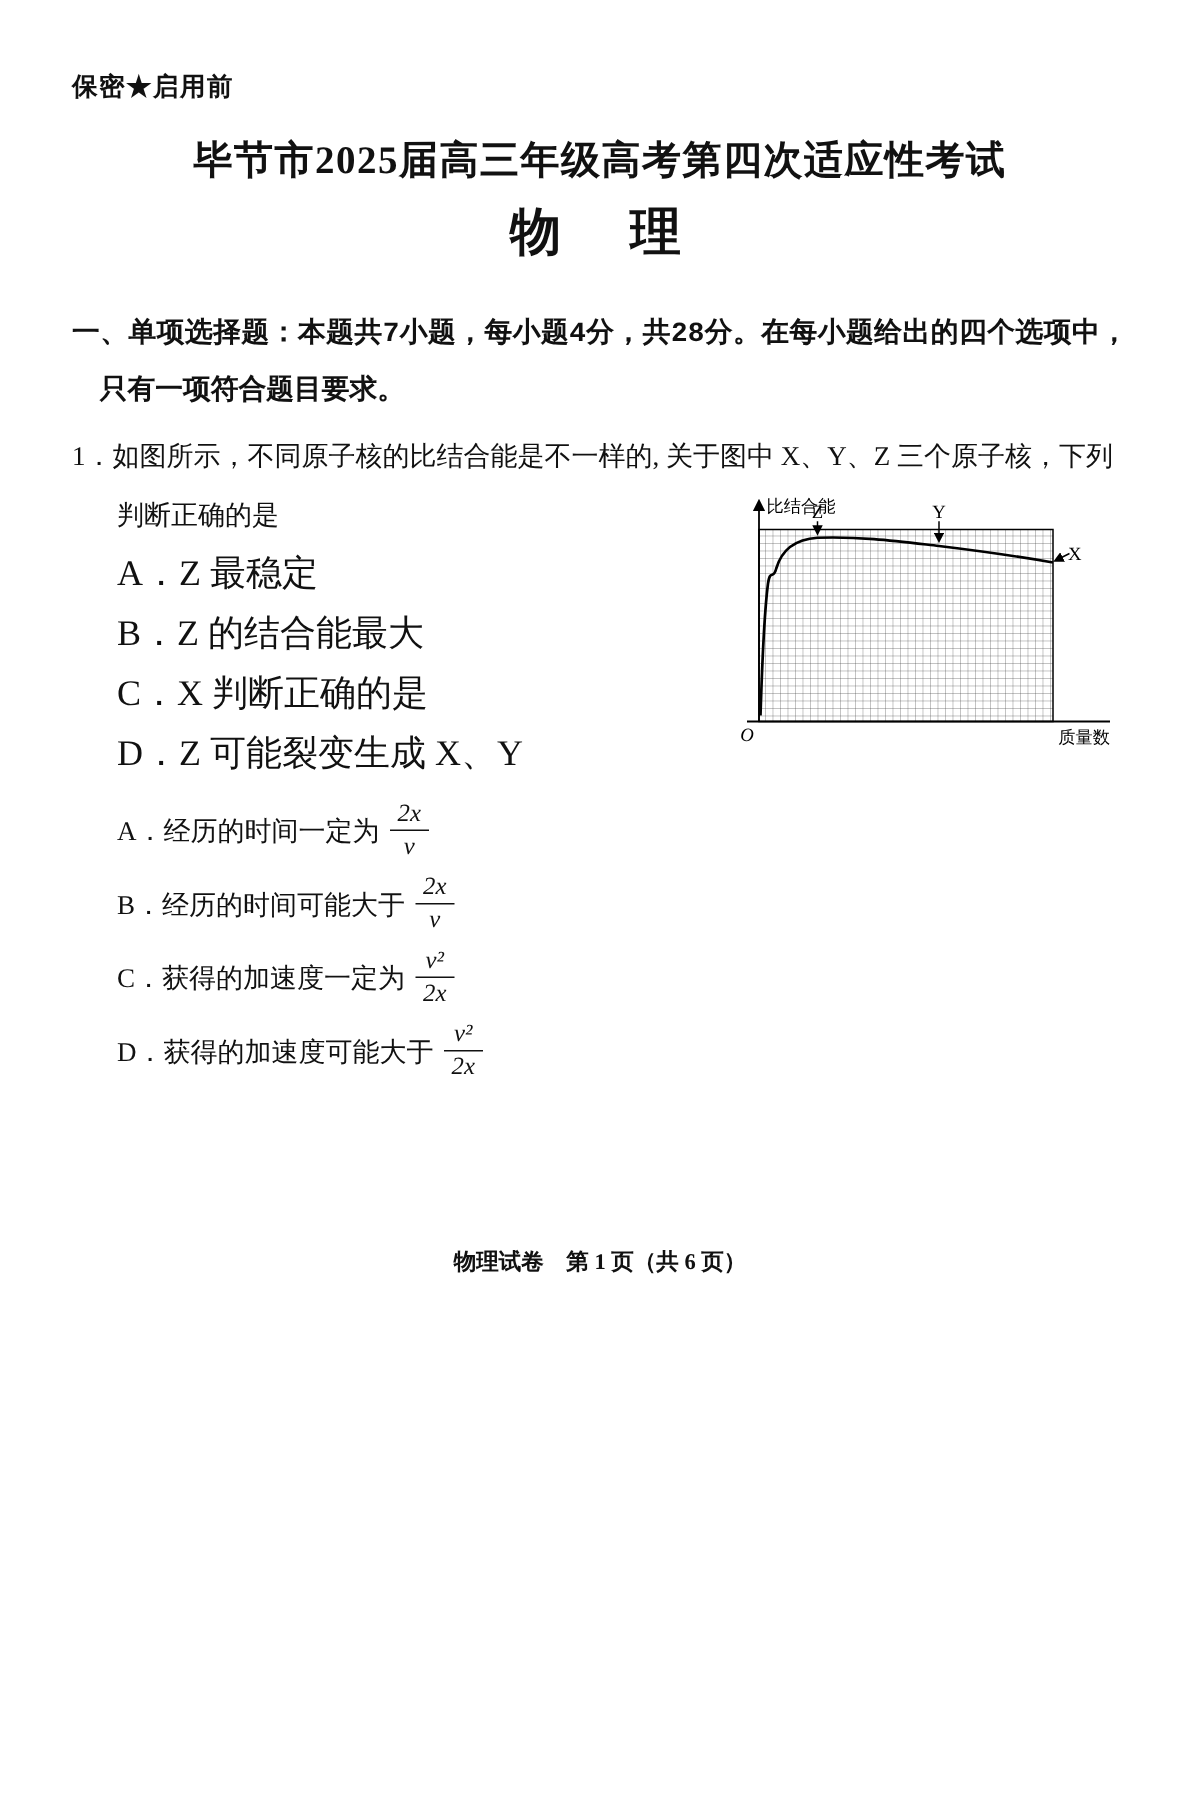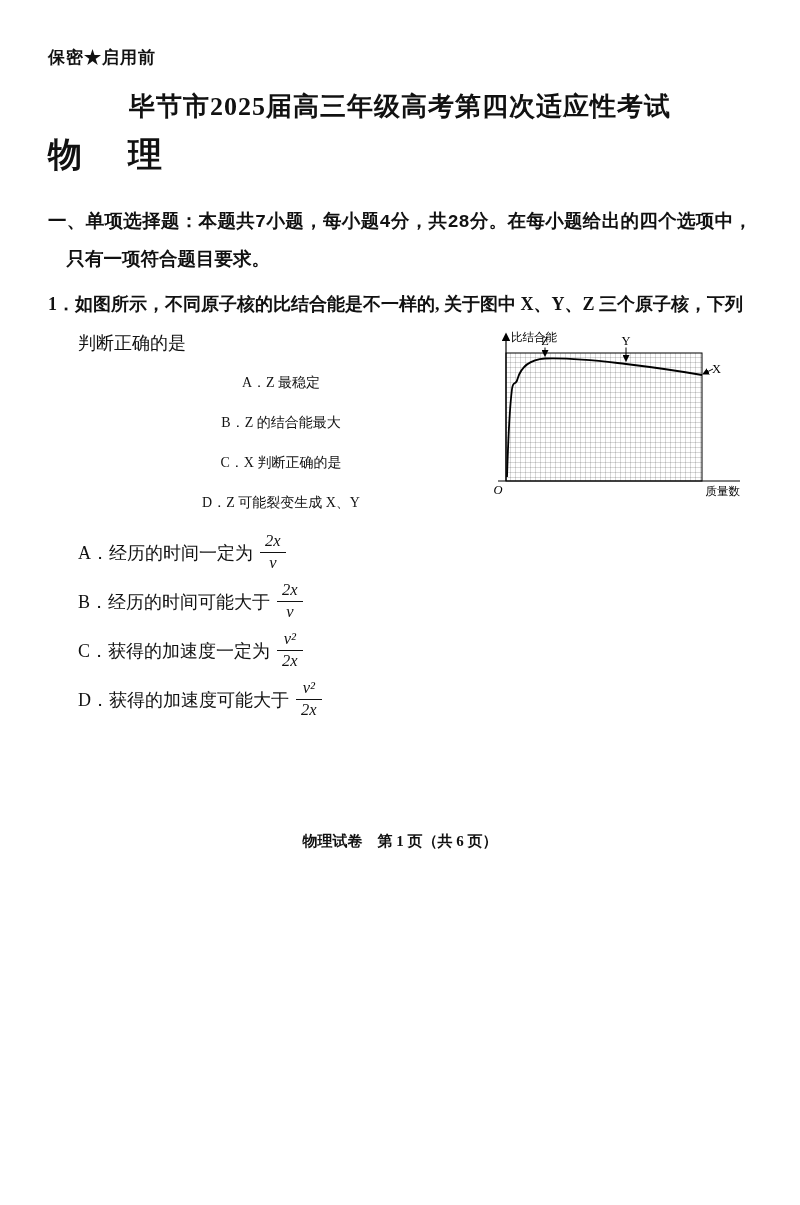--- a/index.html
+++ b/index.html
@@ -12,42 +12,42 @@
     color:#111;
     font-family:"Liberation Serif","DejaVu Serif",serif;
     overflow:hidden;
   }
   .classification { font-weight:bold; font-size:17px; letter-spacing:1px; }
   .title {
     text-align:center; font-weight:bold; font-size:26px;
     margin:20px 0 4px 0; letter-spacing:1px;
   }
   .subject {
-    font-weight:bold; font-size:34px;
+    text-align:center; font-weight:bold; font-size:34px;
     margin:8px 0 26px 0; letter-spacing:6px;
   }
   .notice-heading { font-weight:bold; font-size:19px; margin:30px 0 6px 0; }
   .notice-item {
     font-size:18px; line-height:38px; margin:0;
     text-indent:2em; text-align:justify;
   }
   .section-heading {
     font-weight:bold; font-size:18.5px; line-height:38px;
     margin:16px 0 6px 0; padding-left:1em; text-indent:-1em;
     text-align:justify;
     font-family:Liberation Mono, monospace;
   }
   .qstem {
     font-size:18px; line-height:37px; margin:6px 0 0 0;
-    padding-left:30px; text-indent:-30px; text-align:justify;font-weight:bold;
+    padding-left:30px; text-indent:-30px; text-align:justify;
   }
   .q1-body { display:flex; align-items:flex-start; padding-left:30px; }
   .q1-left { flex:1; font-size:18px; line-height:40px; }
   .q1-figure { width:262px; margin:0 0 0 6px; padding-top:4px; flex:none; }
-  .option { font-size:14px;text-align:center; }
+  .option { font-size:24px; }
   .frac-option {
     display:flex; align-items:center; font-size:18px;
     padding-left:30px; min-height:47px; margin:2px 0;
   }
   .frac {
     display:inline-block; text-align:center; vertical-align:middle;
     font-style:italic; font-size:16.5px; line-height:1.15;
     margin-left:7px; font-family:"Liberation Serif","DejaVu Serif",serif;
   }
   .frac .num { display:block; padding:0 5px 1px 5px; }

